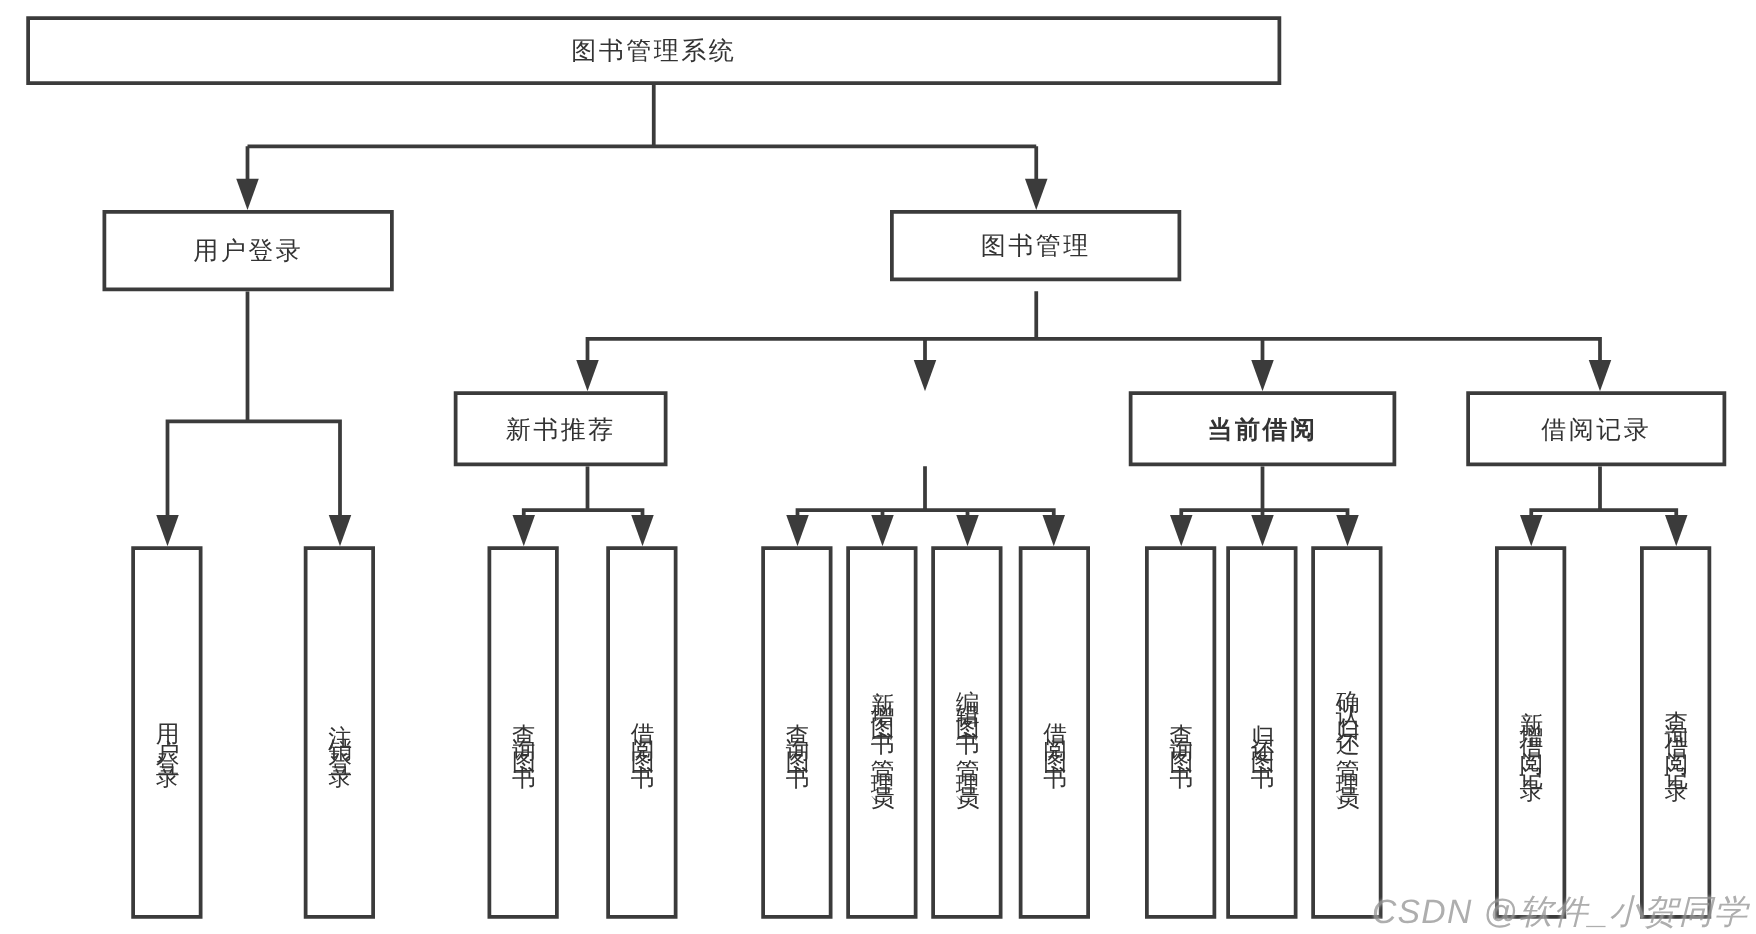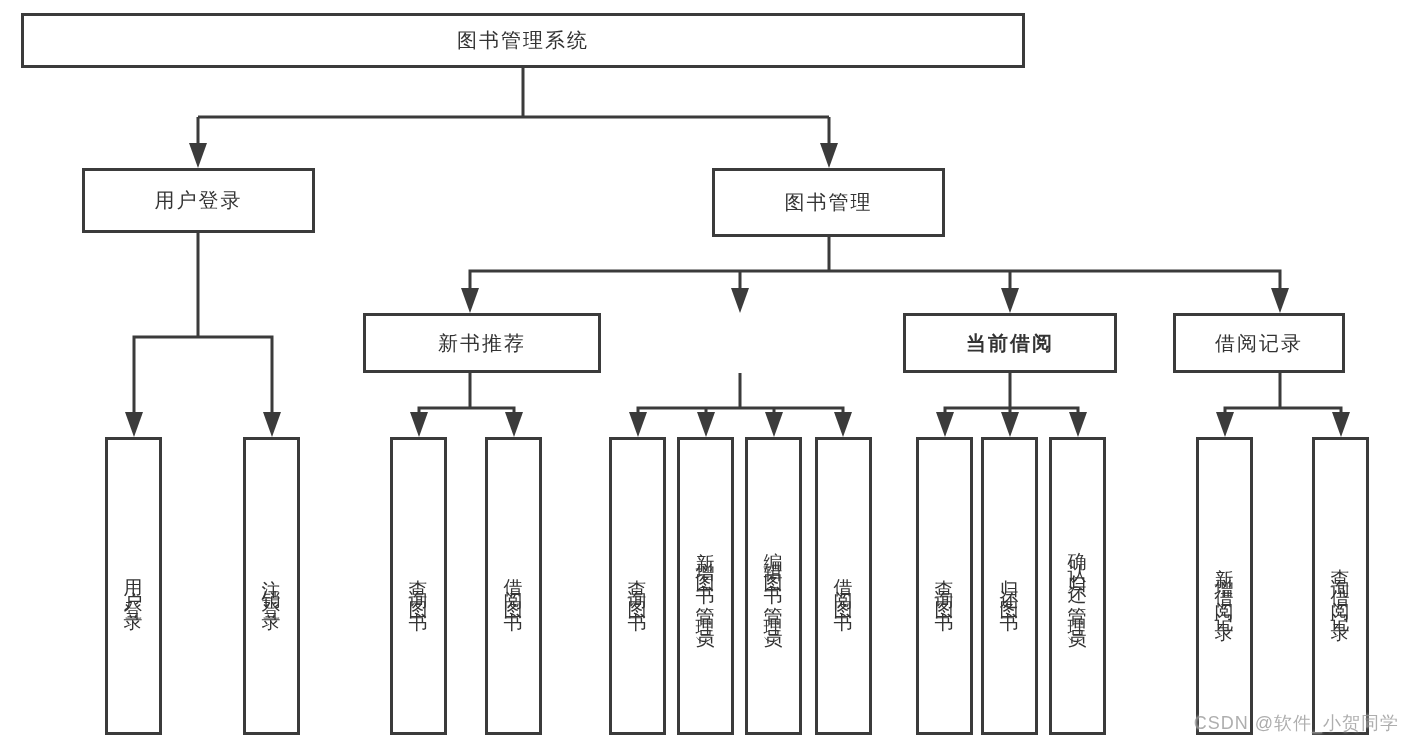--- a/index.html
+++ b/index.html
@@ -24,36 +24,36 @@
   }
   .h-box{font-size:20px;letter-spacing:2px;white-space:nowrap;}
   .leaf{
     top:437px;width:57px;height:298px;
     writing-mode:vertical-rl;text-orientation:mixed;
     font-size:19px;letter-spacing:11px;line-height:1;
   }
   
   .n-root{left:21px;top:13px;width:1004px;height:55px;}
   .n-l1-0{left:82px;top:168px;width:233px;height:65px;}
-  .n-l1-1{left:712px;top:168px;width:233px;height:69px;}
-  .n-l2-0{left:363px;top:313px;width:238px;height:60px;}
+  .n-l1-1{left:712px;top:168px;width:233px;height:57px;}
+  .n-l2-0{left:363px;top:313px;width:171px;height:60px;}
   .n-l2-1{left:633px;top:313px;width:214px;height:60px;}
   .n-l2-2{left:903px;top:313px;width:214px;height:60px;font-weight:bold;}
-  .n-l2-3{left:1173px;top:313px;width:172px;height:60px;}
+  .n-l2-3{left:1173px;top:313px;width:208px;height:60px;}
   .n-lf-0{left:105px;}  .n-lf-1{left:243px;}
   .n-lf-2{left:390px;}  .n-lf-3{left:485px;}
   .n-lf-4{left:609px;}  .n-lf-5{left:677px;}
   .n-lf-6{left:745px;}  .n-lf-7{left:815px;}
   .n-lf-8{left:916px;}  .n-lf-9{left:981px;}
   .n-lf-10{left:1049px;}
   .n-lf-11{left:1196px;} .n-lf-12{left:1312px;}
   .watermark{
     position:absolute;top:711px;right:6px;
-    font-size:18px;letter-spacing:1px;color:var(--watermark);
-    opacity:.8;text-shadow:0 0 3px #ffffff;white-space:nowrap;
+    font-size:27px;letter-spacing:1px;color:var(--watermark);
+    opacity:.8;text-shadow:0 0 3px #ffffff;white-space:nowrap;font-style:italic;
   }
 </style>
 </head>
 <body>
 
 <div class="canvas">
 
   <svg class="connectors" viewBox="0 0 1405 747" aria-hidden="true">
 
     <path d="M523 68 V117 M198 117 H829 M198 117 V147 M829 117 V147"></path>

